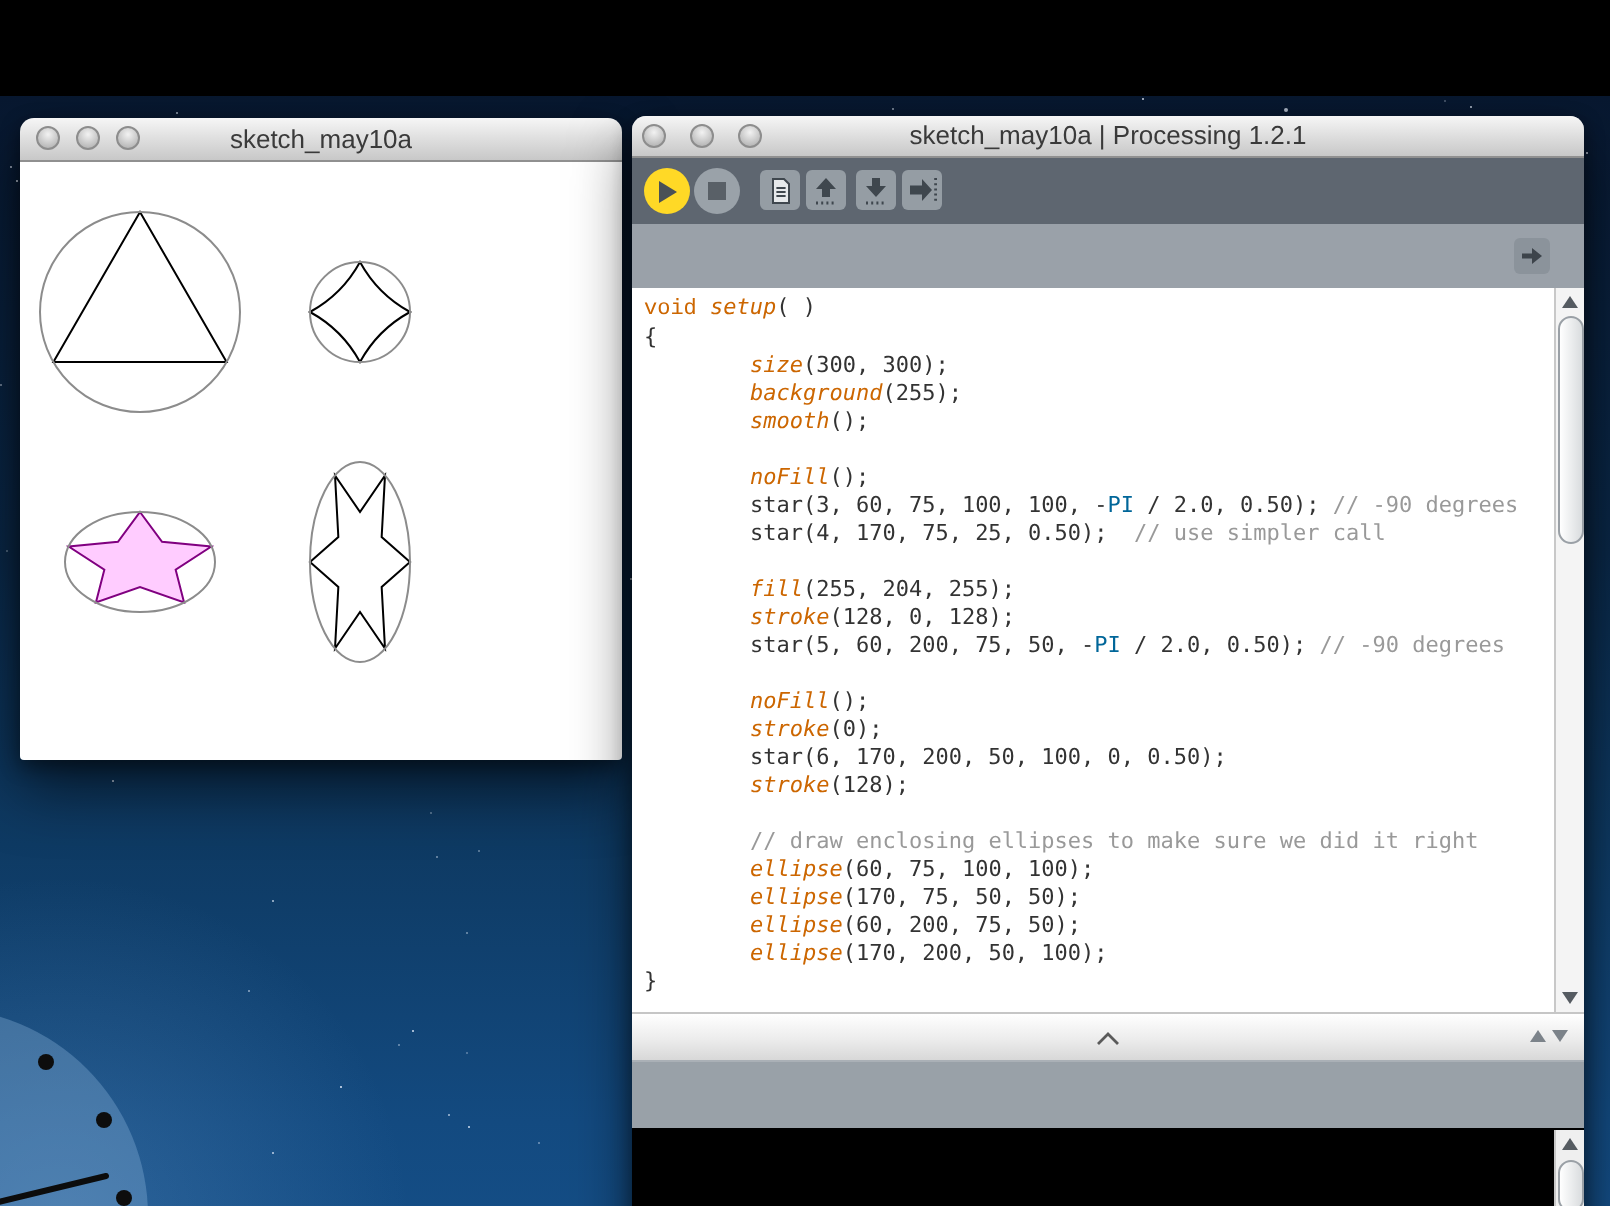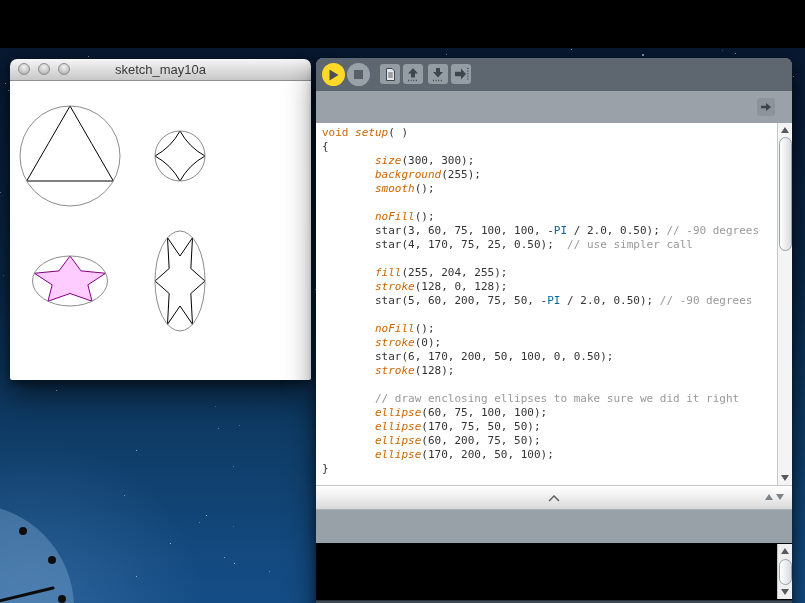--- a/index.html
+++ b/index.html
@@ -277,20 +277,26 @@
           <path d="M195,200 L180.83,212.5 L182.5,243.3 L170,225 L157.5,243.3 L159.17,212.5 L145,200 L159.17,187.5 L157.5,156.7 L170,175 L182.5,156.7 L180.83,187.5 Z" fill="none" stroke="#000000" stroke-width="1" stroke-linejoin="miter"></path>
           <ellipse cx="60" cy="75" rx="50" ry="50" fill="none" stroke="#8c8c8c" stroke-width="1"></ellipse>
           <ellipse cx="170" cy="75" rx="25" ry="25" fill="none" stroke="#8c8c8c" stroke-width="1"></ellipse>
           <ellipse cx="60" cy="200" rx="37.5" ry="25" fill="none" stroke="#8c8c8c" stroke-width="1"></ellipse>
           <ellipse cx="170" cy="200" rx="25" ry="50" fill="none" stroke="#8c8c8c" stroke-width="1"></ellipse>
         </svg>
     </div>
   </div>
 
   <div class="window" id="ide-window">
+    <div class="titlebar">
+      <span class="tl" style="left:5px;top:4px"></span>
+      <span class="tl" style="left:29px;top:4px"></span>
+      <span class="tl" style="left:53px;top:4px"></span>
+      <span>sketch_may10a | Processing 1.2.1</span>
+    </div>
 
     <div id="ide-toolbar">
       <button class="tb-circle" id="run-button">
         <svg width="11" height="12" viewBox="0 0 11 12">
           <polygon points="1.5,0.5 10.5,6 1.5,11.5" fill="#4a5156"></polygon>
           </svg>
       </button>
       <button class="tb-circle" id="stop-button">
         <span class="sq"></span>
       </button>

